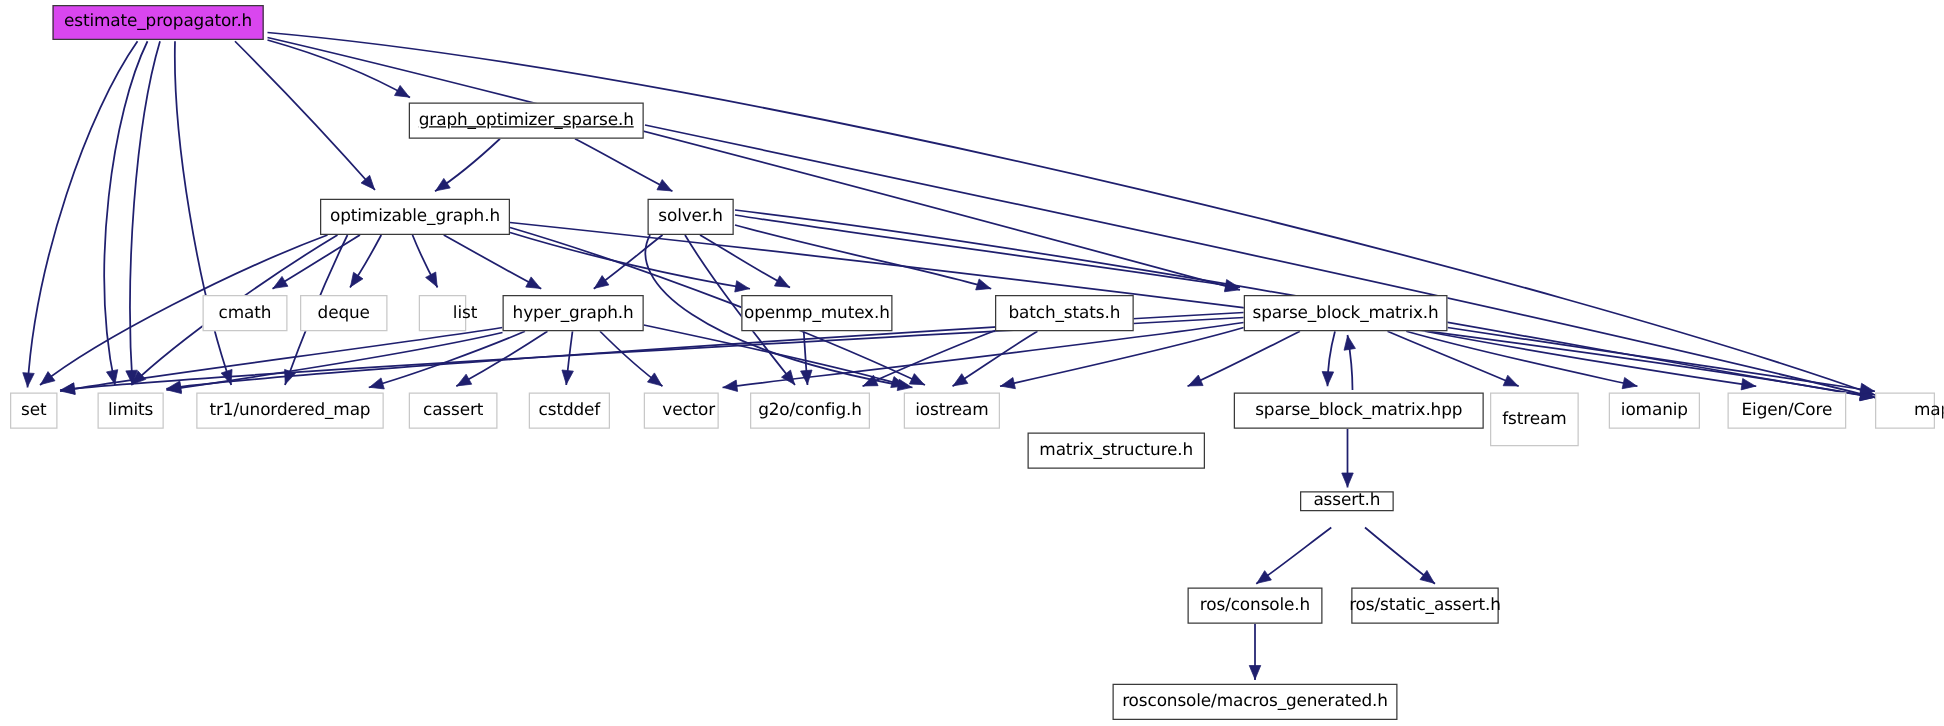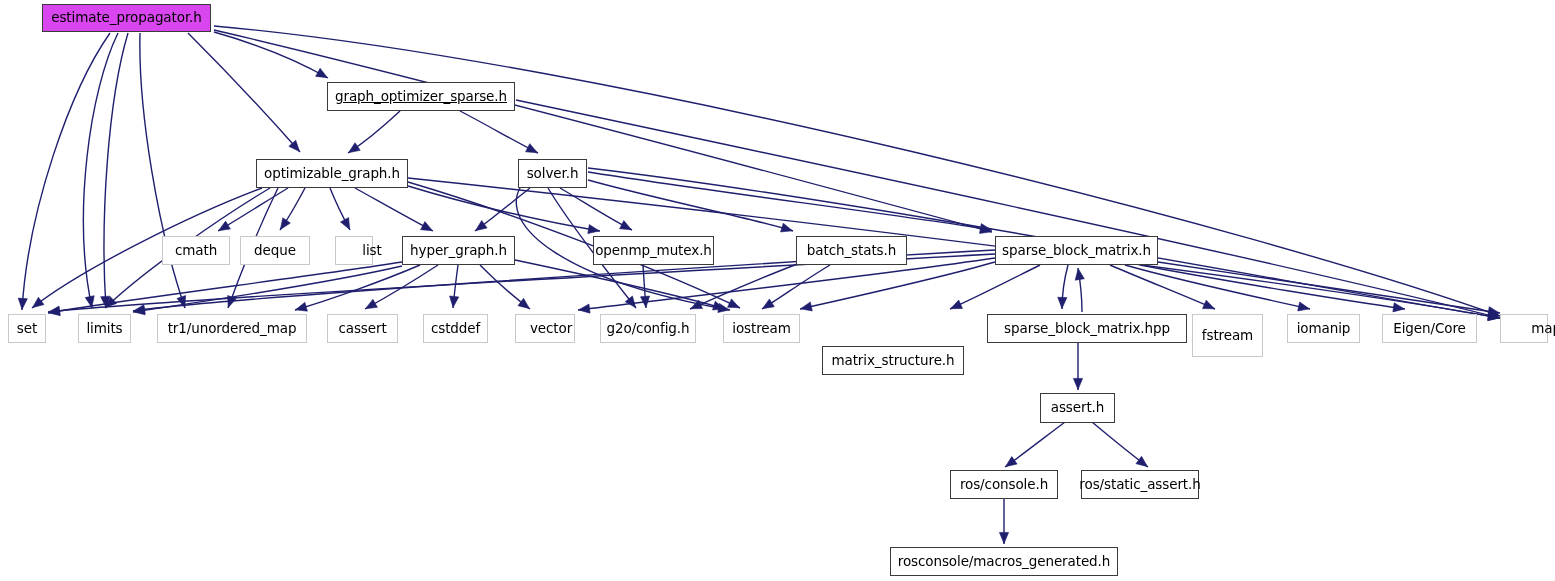--- a/index.html
+++ b/index.html
@@ -344,21 +344,21 @@
       </div>
       <div class="node-box weak" style="left: 1287px; top: 314px; width: 73px; height: 29px;">
         <span class="node-label">iomanip</span>
       </div>
       <div class="node-box weak" style="left: 1382px; top: 314px; width: 95px; height: 29px;">
         <span class="node-label">Eigen/Core</span>
       </div>
       <div class="node-box weak" style="left: 1500px; top: 314px; width: 48px; height: 29px; padding-left: 44px;">
         <span class="node-label">map</span>
       </div>
-      <div class="node-box strong" style="left: 1040px; top: 393px; width: 75px; height: 30px;">
+      <div class="node-box strong" style="left: 1040px; top: 393px; width: 75px; height: 16px;">
         <span class="node-label">assert.h</span>
       </div>
       <div class="node-box strong" style="left: 950px; top: 470px; width: 108px; height: 29px;">
         <span class="node-label">ros/console.h</span>
       </div>
       <div class="node-box strong" style="left: 1081px; top: 470px; width: 118px; height: 29px;">
         <span class="node-label">ros/static_assert.h</span>
       </div>
       <div class="node-box strong" style="left: 890px; top: 547px; width: 228px; height: 29px;">
         <span class="node-label">rosconsole/macros_generated.h</span>

